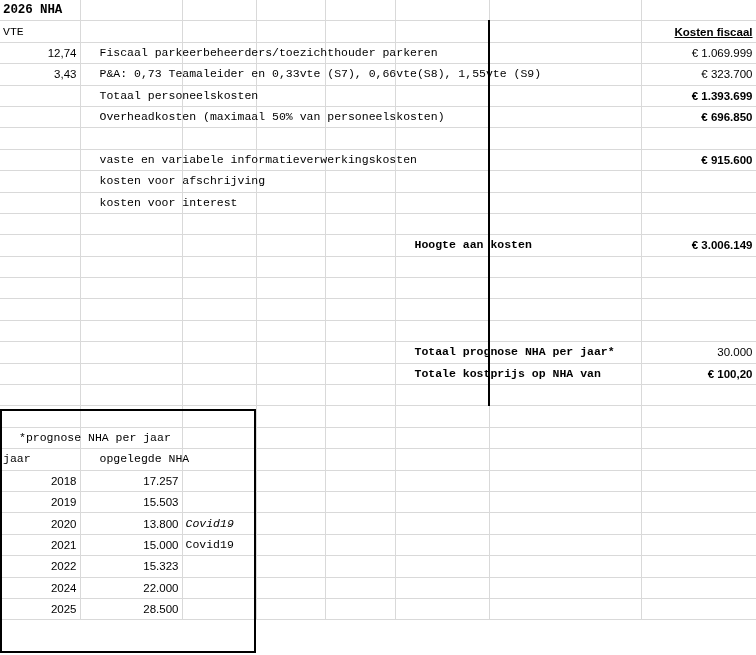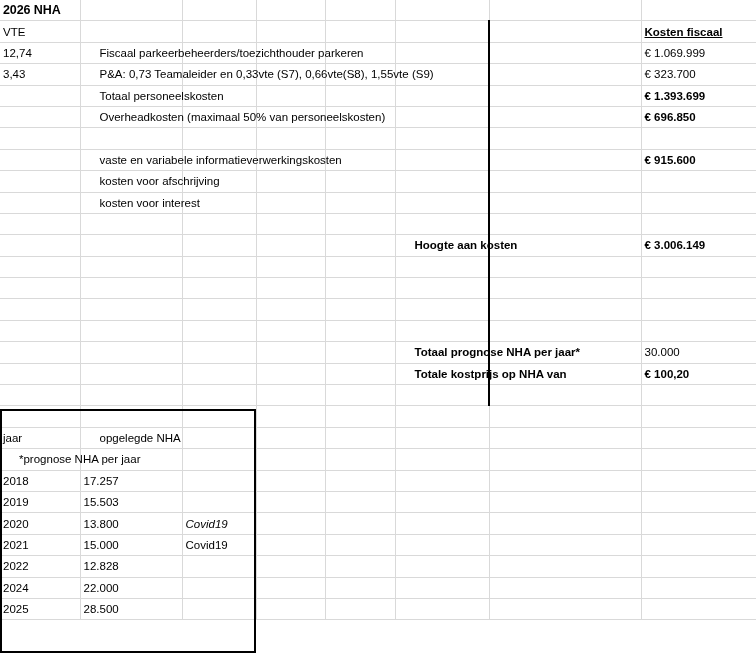--- a/index.html
+++ b/index.html
@@ -38,22 +38,22 @@
   
   col.c0 { width: 80px; }
   col.c1 { width: 102px; }
   col.c2 { width: 74px; }
   col.c3 { width: 69px; }
   col.c4 { width: 70px; }
   col.c5 { width: 94px; }
   col.c6 { width: 152px; }
   col.c7 { width: 115px; }
 
-  .r { text-align: left; }
-  .l { text-align: left; }
+  .r { text-align: right; }
+  .l { text-align: left; font-family: Liberation Mono, monospace; }
   .b { font-weight: bold; }
   .i { font-style: italic; }
   .ovf { overflow: visible; position: relative; }
   .ovf span { position: relative; z-index: 3; background: transparent; margin-left: 16px; }
   .tb-bot { border-bottom: 2px solid #000000; }
   .tb-left { border-left: 2px solid #000000; }
   .tb-right { border-right: 2px solid #000000; }
   .underline-cell { text-decoration: underline; }
 
   .title-cell {
@@ -305,33 +305,33 @@
           <td></td>
         <td></td>
           <td></td>
         <td></td>
           <td></td>
         <td></td>
           <td></td>
       </tr>
 
       <tr>
+        <td class="l ovf"><span>*prognose NHA per jaar</span></td>
+        <td></td>
+        <td></td>
+        <td></td>
+        <td></td>
+        <td></td>
+        <td></td>
+        <td></td>
+      </tr>
+
+      <tr>
         <td class="l">jaar</td>
         <td class="l ovf"><span>opgelegde NHA</span></td>
-        <td></td>
-        <td></td>
-        <td></td>
-        <td></td>
-        <td></td>
-        <td></td>
-      </tr>
-
-      <tr>
-        <td class="l ovf"><span>*prognose NHA per jaar</span></td>
-        <td></td>
         <td></td>
         <td></td>
         <td></td>
         <td></td>
         <td></td>
         <td></td>
       </tr>
 
       <tr>
         <td class="r">2018</td>
@@ -368,21 +368,21 @@
         <td class="r">15.000</td>
         <td class="l">Covid19</td>
         <td></td>
           <td></td>
         <td></td>
           <td></td>
           <td></td>
       </tr>
       <tr>
         <td class="r">2022</td>
-        <td class="r">12.828</td>
+        <td class="r">15.323</td>
         <td class="l"></td>
         <td></td>
           <td></td>
         <td></td>
           <td></td>
           <td></td>
       </tr>
       <tr>
         <td class="r">2024</td>
         <td class="r">22.000</td>

